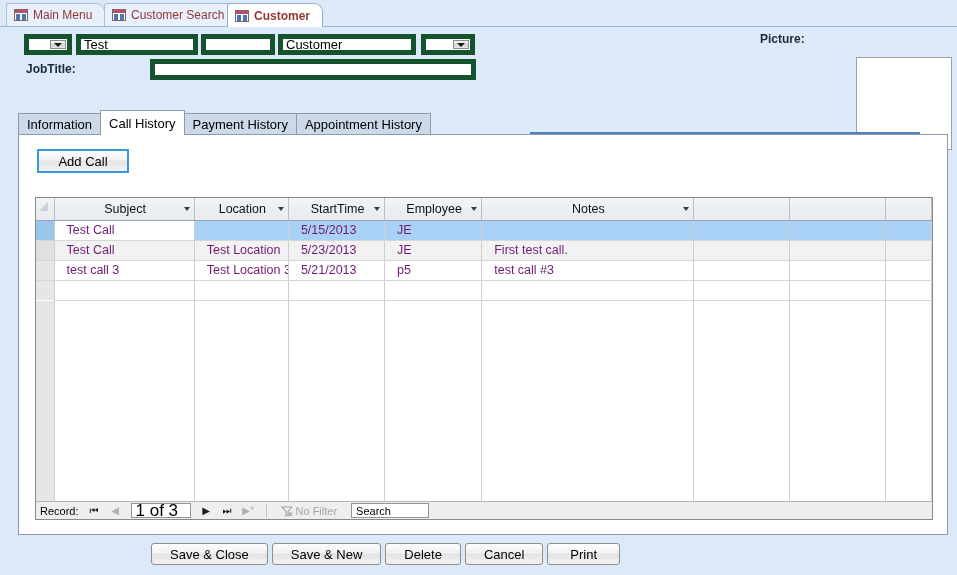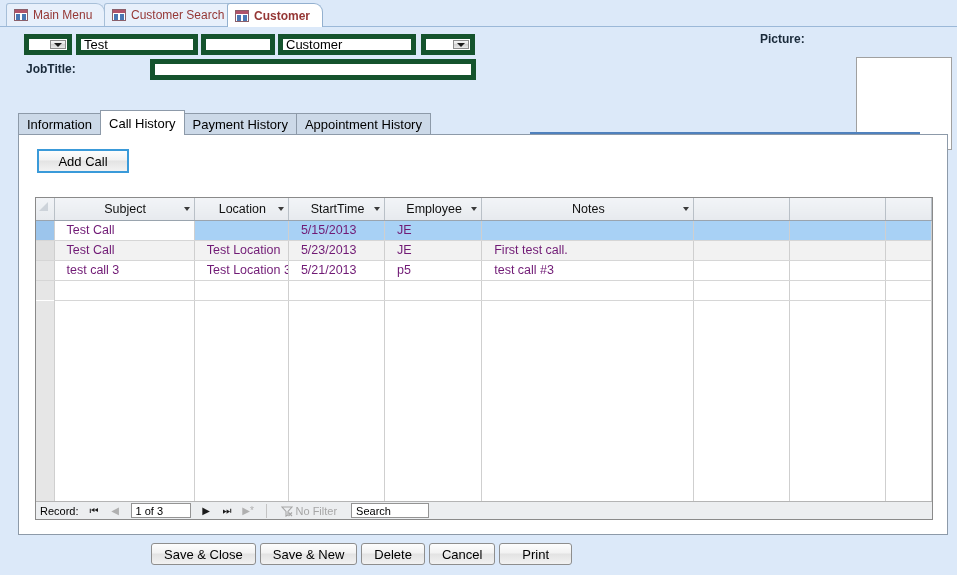--- a/index.html
+++ b/index.html
@@ -321,21 +321,21 @@
   }
   .nav-btn.dim { color: #b0b0b0; }
   .nav-box {
     width: 60px; height: 15px;
     background: #ffffff;
     border: 1px solid #949494;
     box-sizing: border-box;
     display: flex;
     align-items: center;
     padding-left: 4px;
-    font-size: 11px;
+    font-size: 17px;
     margin: 0 2px;
   }
   .nav-sep {
     width: 1px; height: 14px;
     background: #c4c4c4;
     margin: 0 4px;
   }
   .filter-area {
     display: flex;
     align-items: center;
@@ -366,21 +366,21 @@
     left: 0; top: 541px;
     width: 957px; height: 26px;
     display: flex;
     align-items: center;
     gap: 4px;
     padding-left: 151px;
     box-sizing: border-box;
   }
   .footer-buttons .btn {
     height: 22px;
-    padding: 0 12px;
+    padding: 0 18px;
   }
 </style>
 </head>
 <body>
 
 <div class="tabbar">
   <div class="doctab" id="doctab0" style="left:6px;">
     <span class="formicon"></span>
     <span>Main Menu</span>
   </div>

